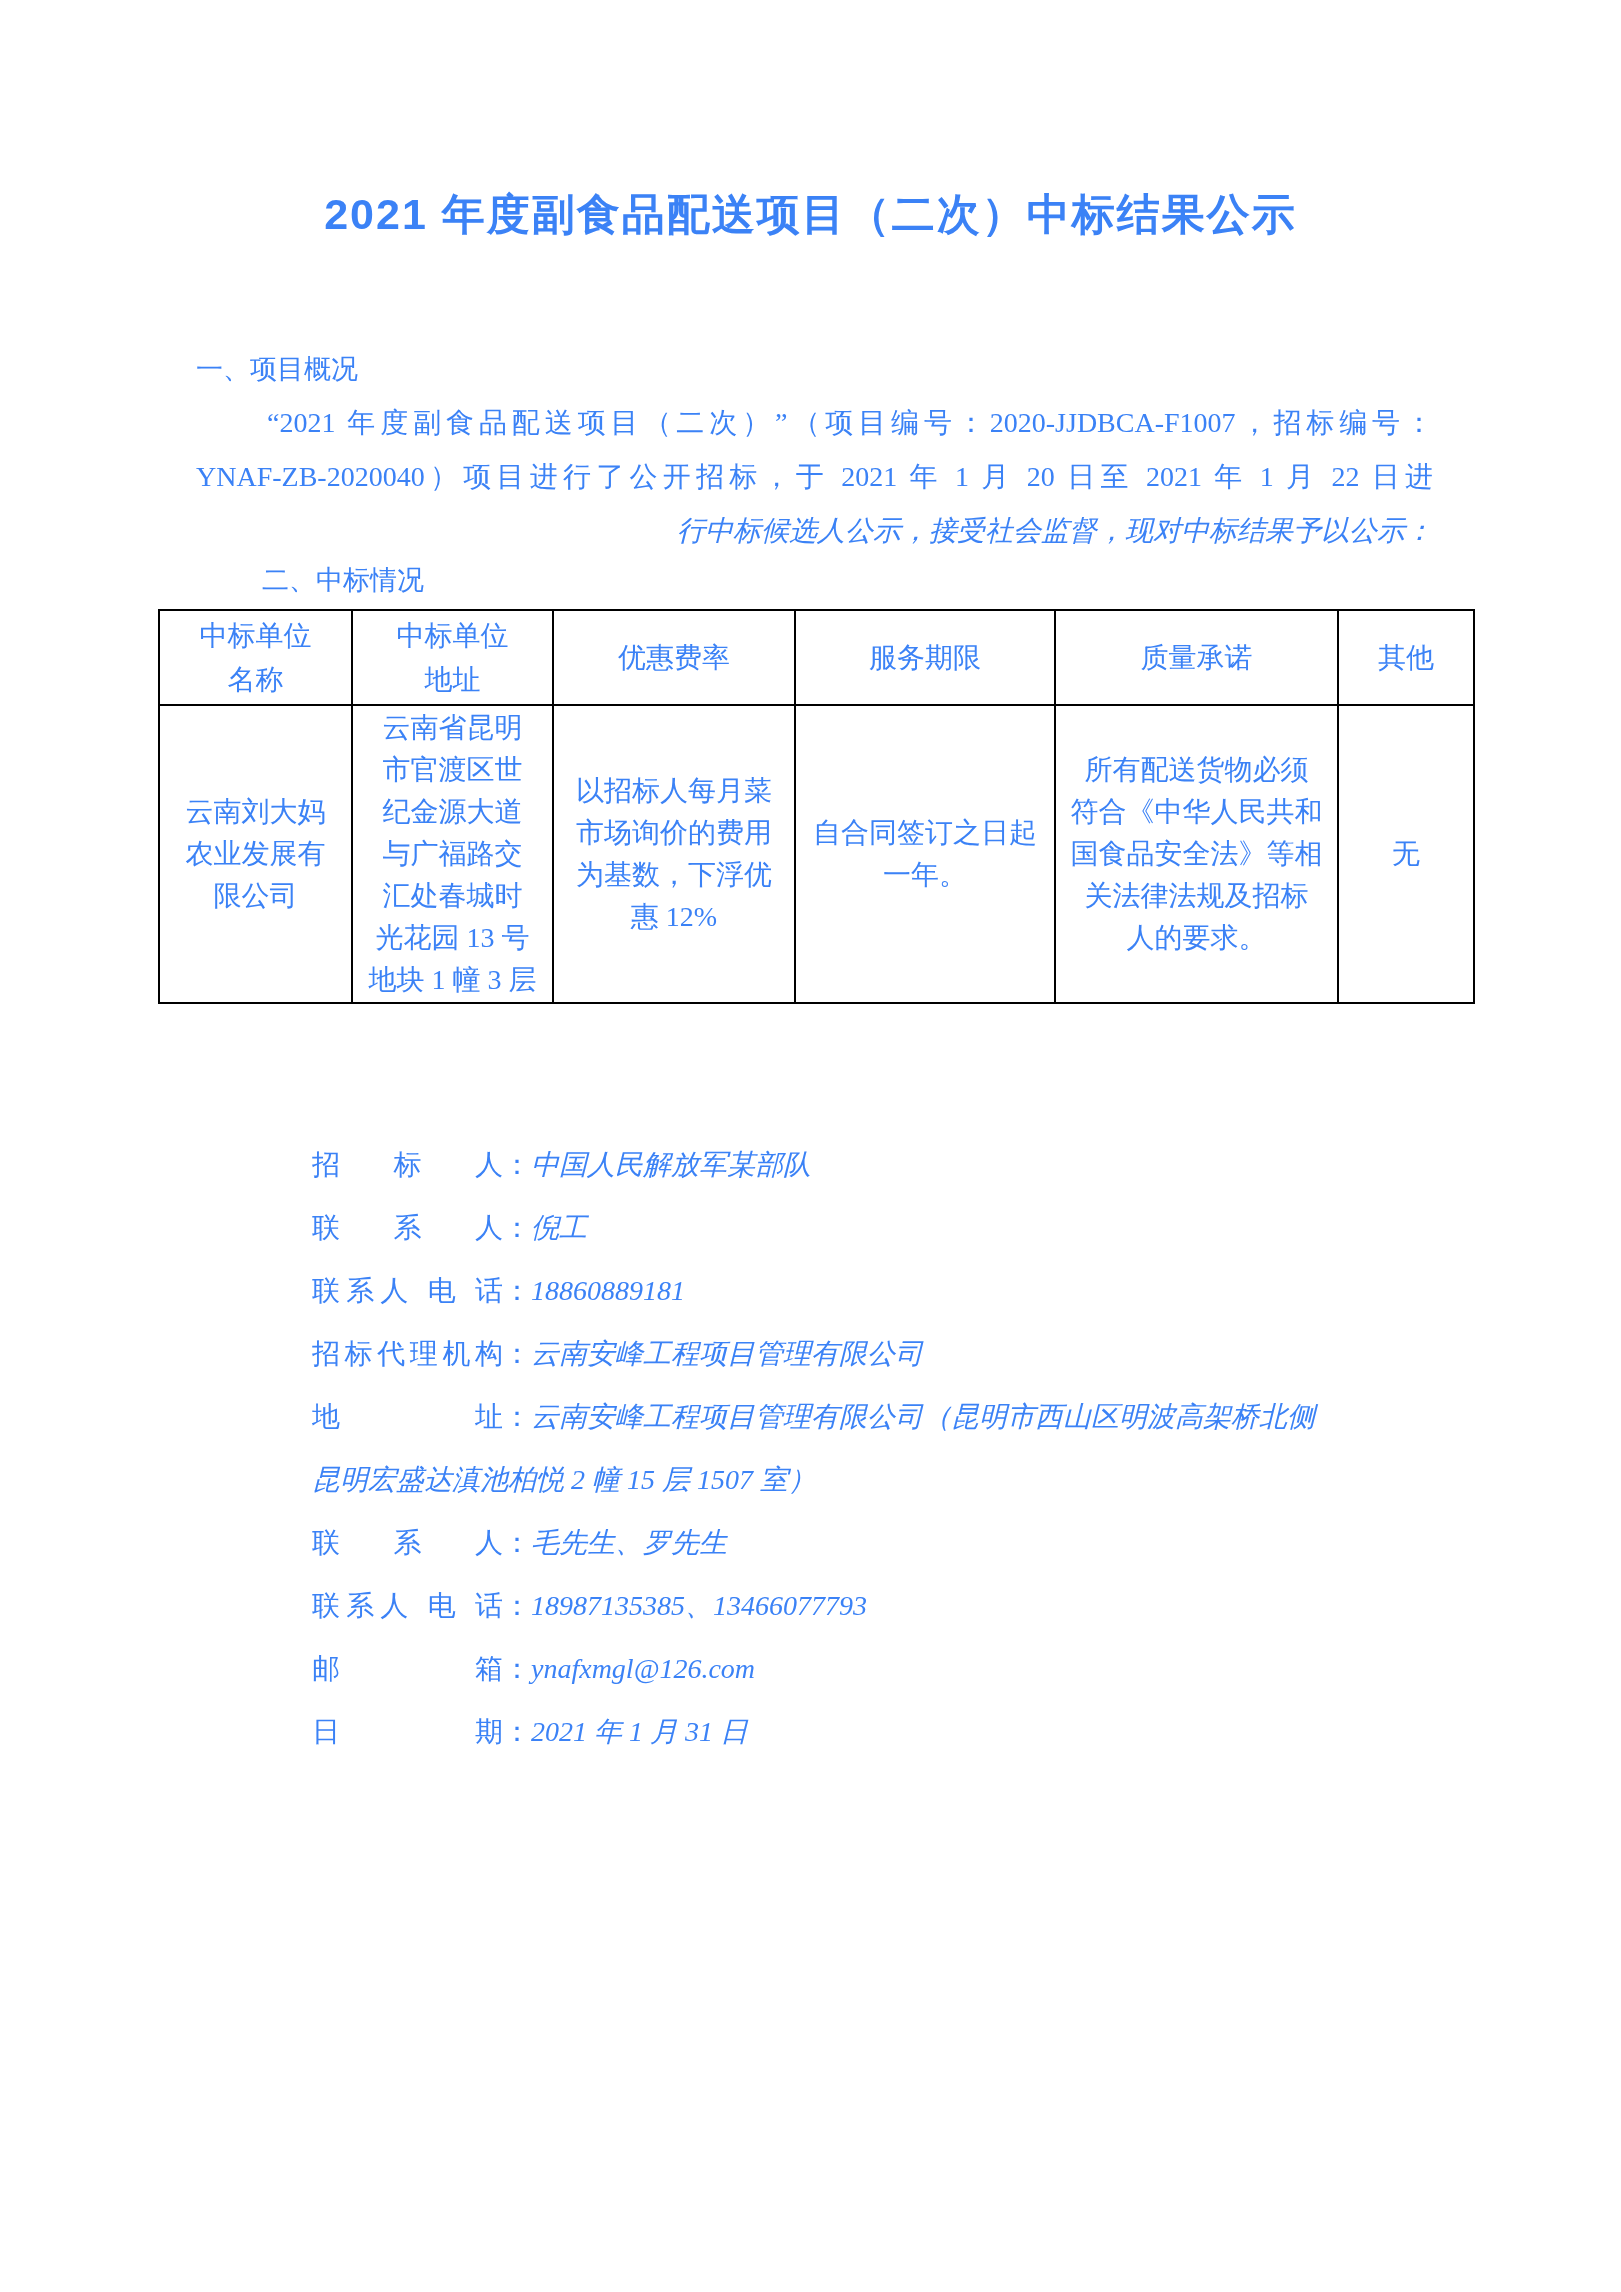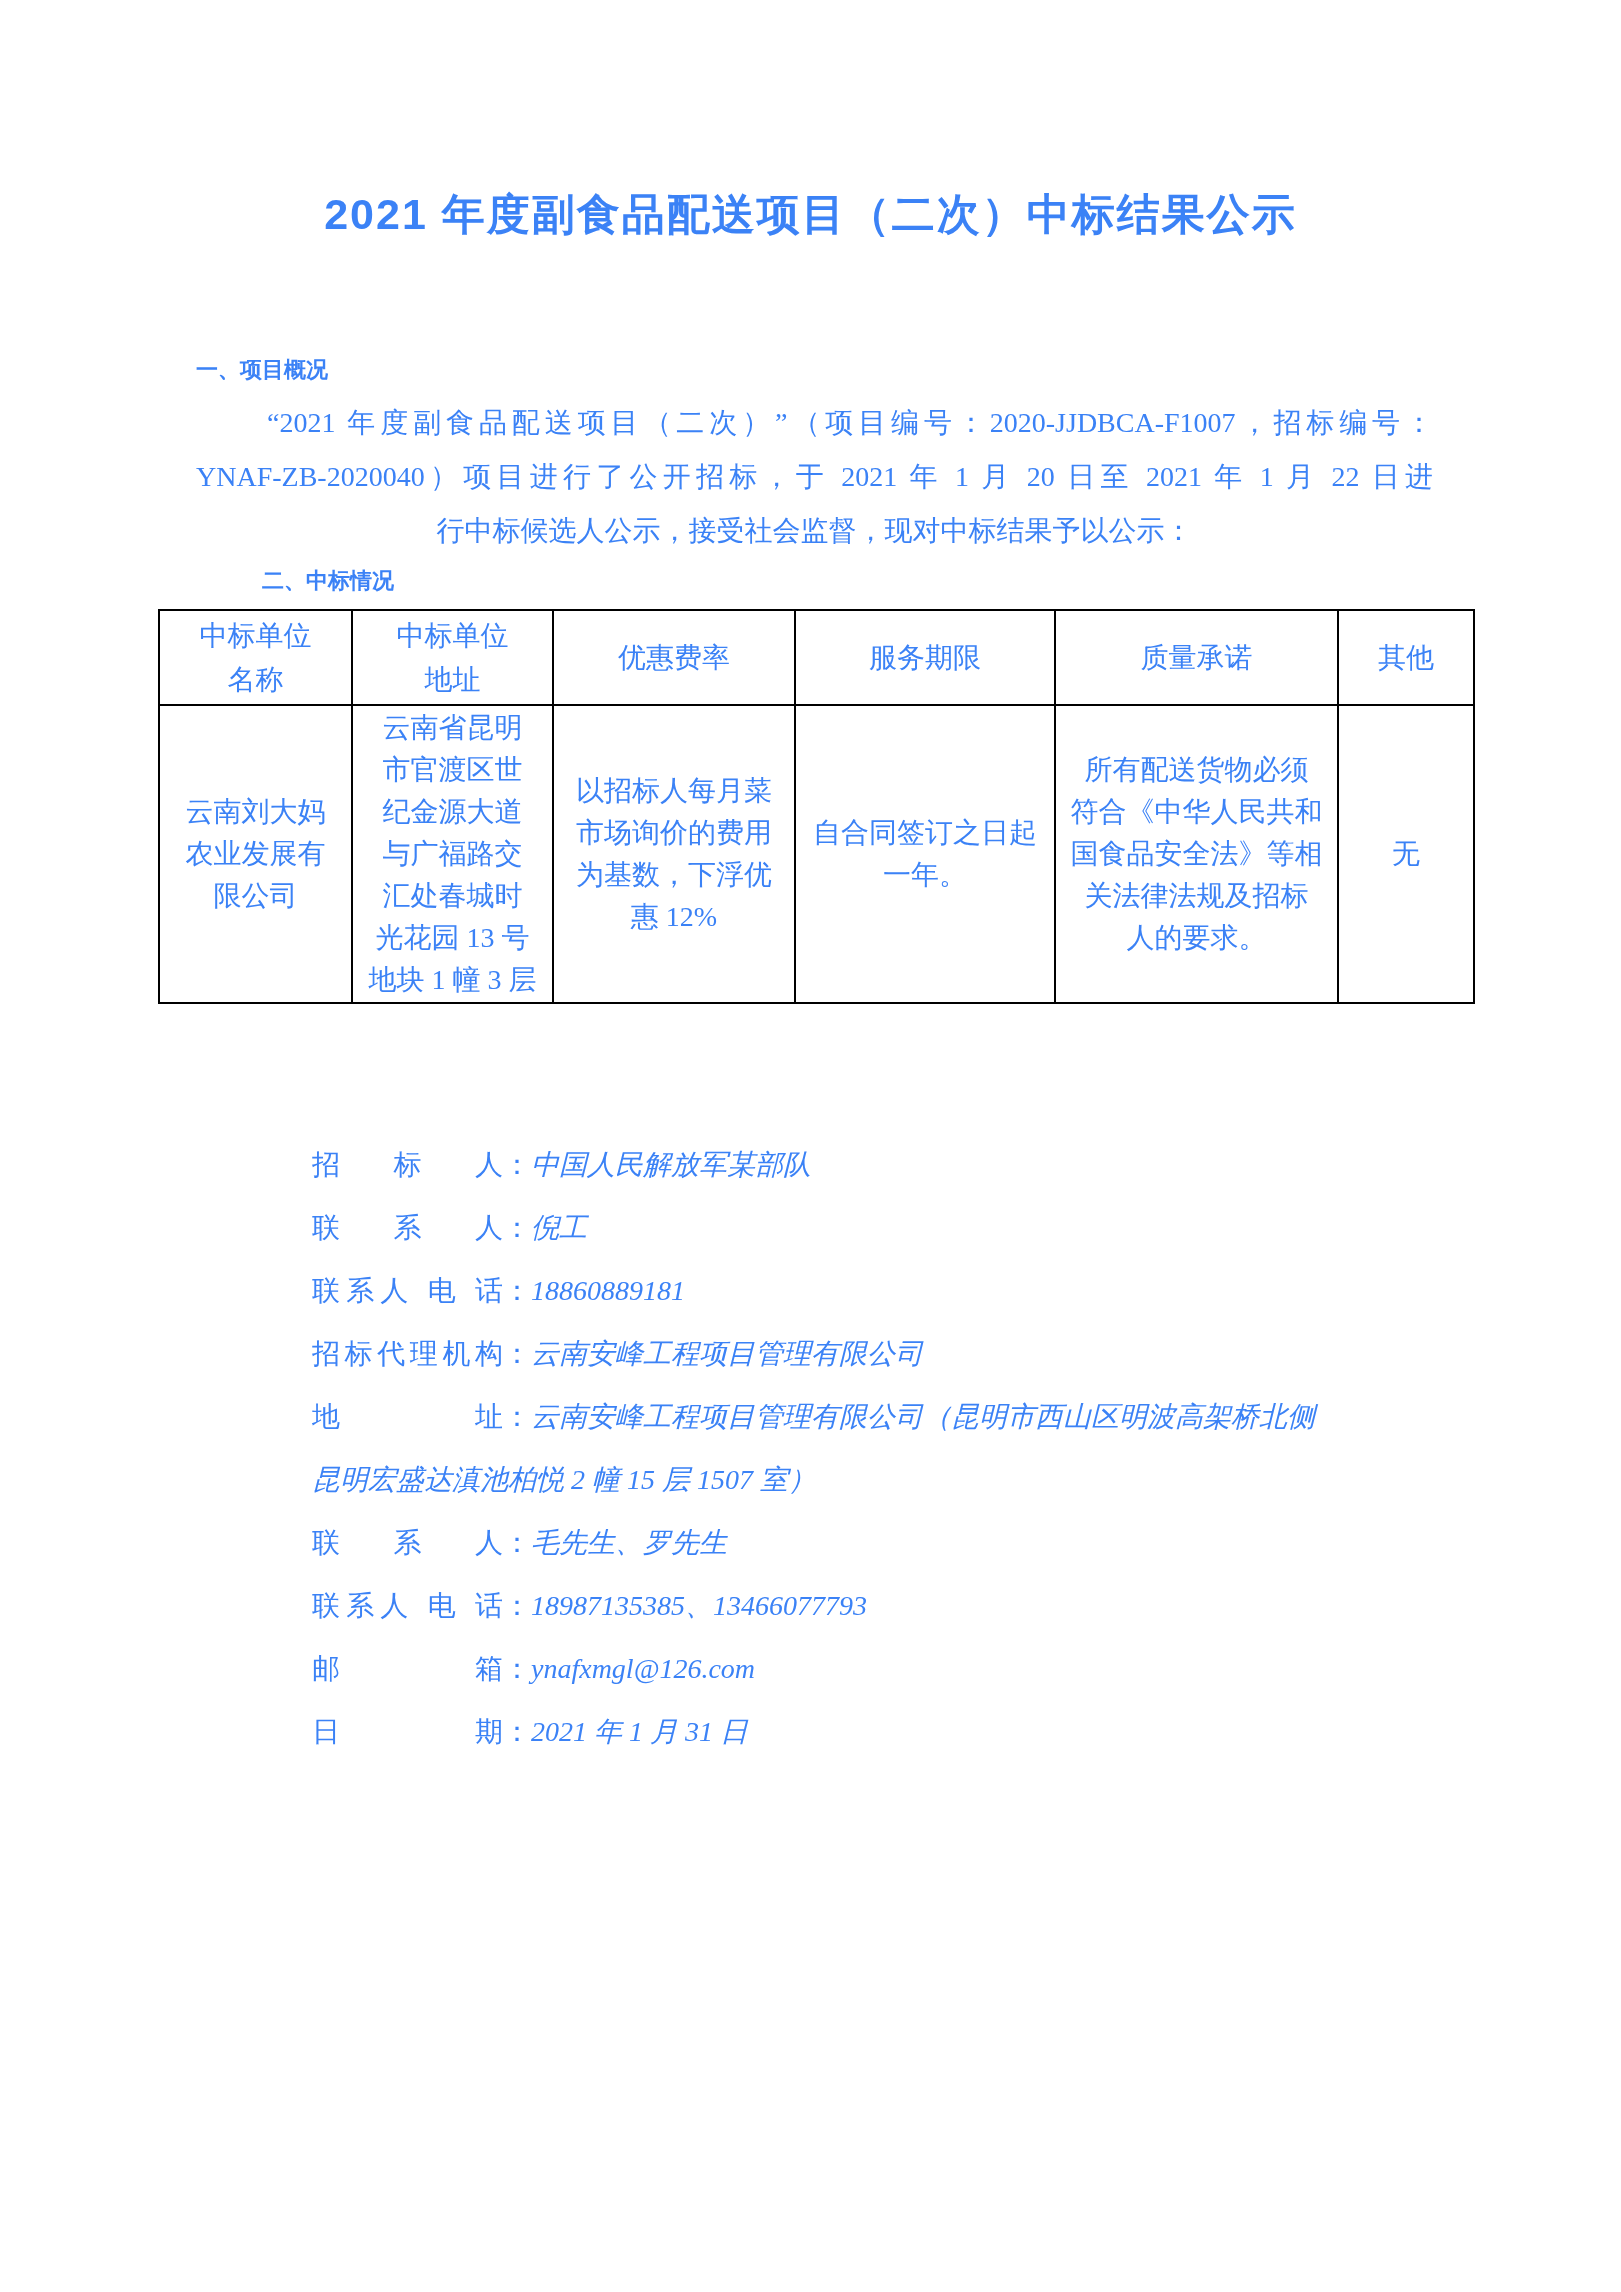--- a/index.html
+++ b/index.html
@@ -15,32 +15,32 @@
     position:absolute; top:186px; left:0; width:100%;
     text-align:center;
     font-family:"Liberation Sans", sans-serif;
     font-weight:bold;
     font-size:43px; line-height:57px;
     letter-spacing:2px;
   }
   .h-sec {
     position:absolute;
     font-family:"Liberation Sans", sans-serif;
-    font-weight:bold;
-    font-size:22px; line-height:49px;
+    font-weight:normal;
+    font-size:27px; line-height:49px;
   }
   .h-sec1 { top:345px; left:196px; }
   .h-sec2 { top:556px; left:262px; }
   .para {
     position:absolute; top:396px; left:196px; width:1237px;
     font-size:28px; line-height:54px;
   }
   .para .jline { text-align:justify; text-align-last:justify; }
   .para .first { text-indent:71px; }
-  .para .lastline { text-align:center; }
+  .para .lastline { text-align:right;font-style:italic; }
 
   table.results {
     position:absolute; top:609px; left:158px;
     width:1315px;
     border-collapse:collapse; table-layout:fixed;
     border:2.9px solid #000;
   }
   table.results th, table.results td {
     border:2px solid #000;
     text-align:center; vertical-align:middle;

